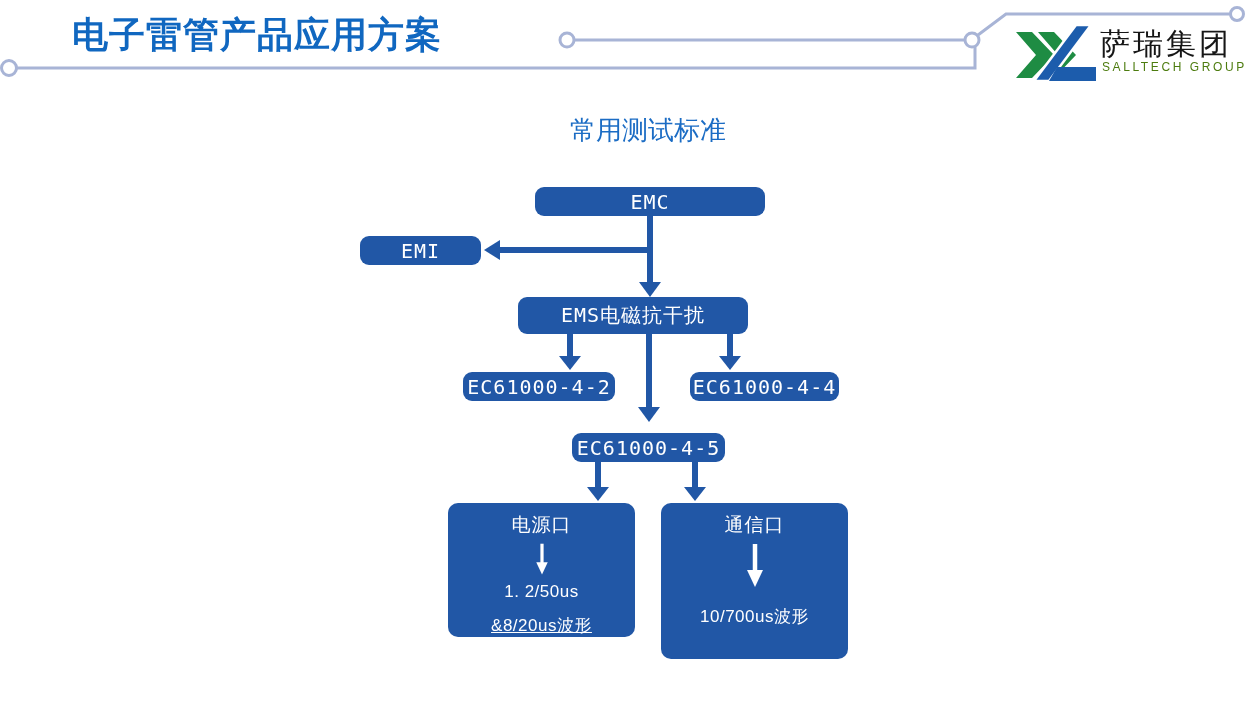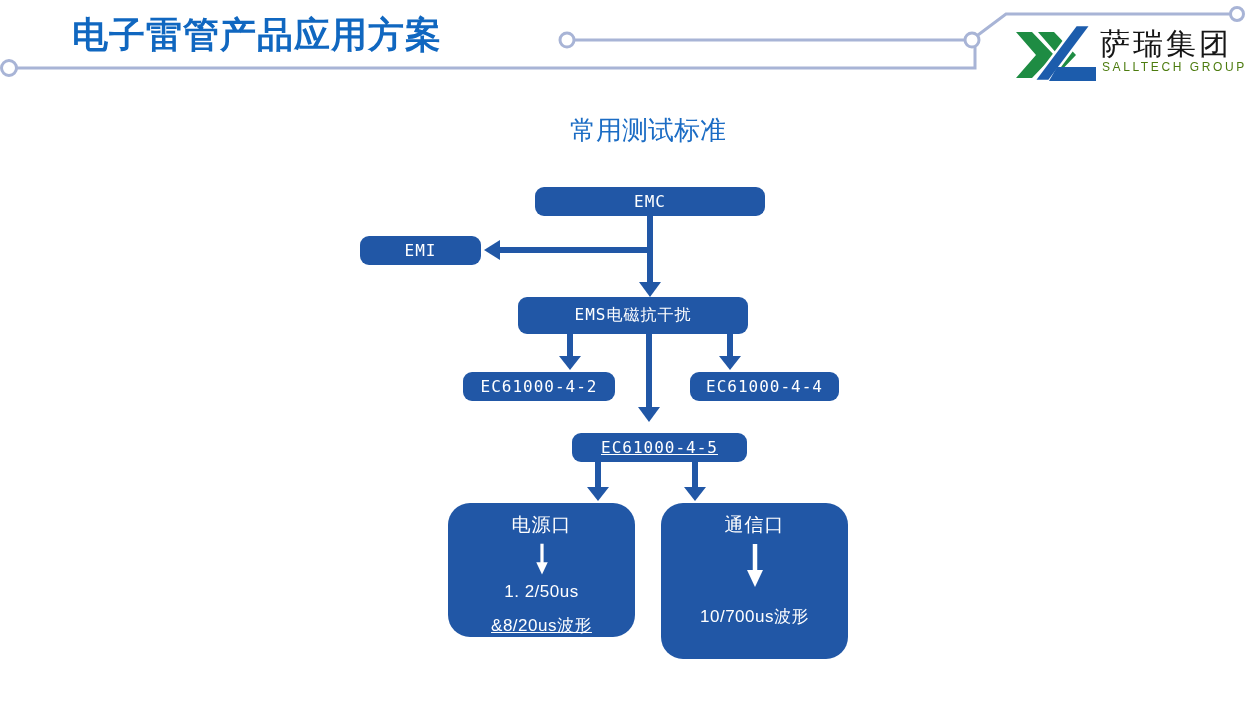--- a/index.html
+++ b/index.html
@@ -30,33 +30,33 @@
     font-size:26px;color:#1B6CC4;z-index:3;white-space:nowrap;
   }
   .connectors{left:0;top:0;z-index:1;}
   .node{
     background:#2157A6;color:#ffffff;display:flex;align-items:center;
     justify-content:center;z-index:2;box-sizing:border-box;
   }
   .node.pill{
     border-radius:9px;
     font-family:"DejaVu Sans Mono","Liberation Sans",sans-serif;
-    font-size:16px;letter-spacing:1px;white-space:nowrap;
+    font-size:20px;letter-spacing:1px;white-space:nowrap;
   }
   .node.big{
-    border-radius:22px;flex-direction:column;justify-content:flex-start;
+    border-radius:10px;flex-direction:column;justify-content:flex-start;
     font-family:"Liberation Sans",sans-serif;
     text-align:right;
   }
   .n-emc {left:535px;top:187px;width:230px;height:29px;}
   .n-emi {left:360px;top:236px;width:121px;height:29px;}
   .n-ems {left:518px;top:297px;width:230px;height:37px;font-size:17px;}
   .n-ec42{left:463px;top:372px;width:152px;height:29px;}
   .n-ec44{left:690px;top:372px;width:149px;height:29px;}
-  .n-ec45{left:572px;top:433px;width:175px;height:29px;text-decoration:underline;}
+  .n-ec45{left:572px;top:433px;width:153px;height:29px;}
   .n-power{left:448px;top:503px;width:187px;height:134px;}
   .n-comm {left:661px;top:503px;width:187px;height:156px;}
   .big-title{font-size:19px;margin-top:9px;letter-spacing:1px;}
   .big-arrow{margin-top:5px;}
   .big-line1{font-size:17px;margin-top:6px;letter-spacing:0.5px;}
   .big-line2{font-size:17px;margin-top:12px;letter-spacing:0.5px;text-decoration:underline;}
 </style>
 </head>
 <body>
 

